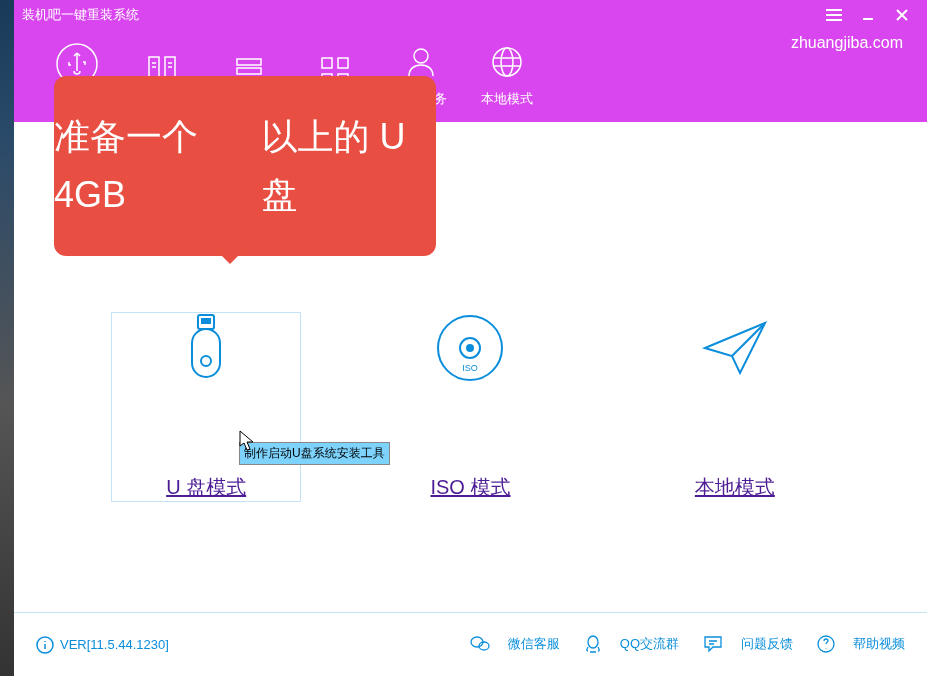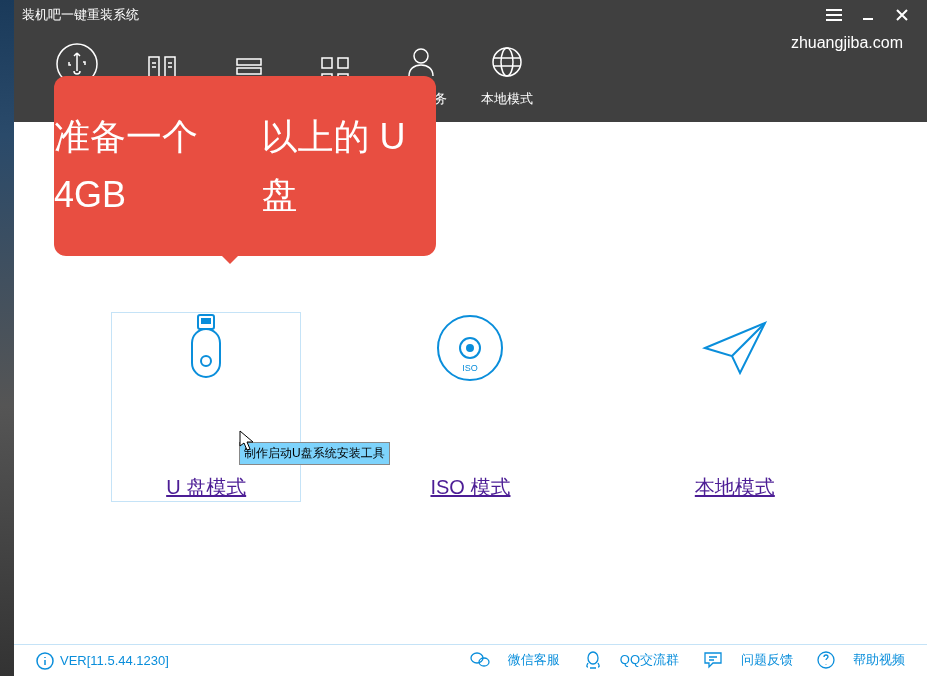--- a/index.html
+++ b/index.html
@@ -1,39 +1,39 @@
 <!DOCTYPE html>
 <html><head>
 <meta charset="utf-8">
 <style>
 * { margin: 0; padding: 0; box-sizing: border-box; font-family: "Microsoft YaHei", sans-serif; }
 body { background: #333; display: flex; }
 .left-strip { width: 14px; height: 676px; background: linear-gradient(#1a3a5a, #2a4a6a 20%, #555 60%, #333); }
 .app { width: 913px; height: 676px; background: #fff; position: relative; }
-.header { height: 122px; background: #404040; position: relative; }
+.header { height: 122px; background: #d946ef; position: relative; }
 .titlebar { height: 30px; display: flex; align-items: center; padding: 0 8px; color: #fff; font-size: 13px; }
 .titlebar-text { flex: 1; }
 .titlebar-btn { width: 34px; height: 26px; display: flex; align-items: center; justify-content: center; cursor: pointer; color: #fff; }
 .nav { display: flex; align-items: flex-start; padding: 0 20px; }
 .nav-item { width: 86px; height: 90px; display: flex; flex-direction: column; align-items: center; justify-content: center; color: #fff; font-size: 13px; gap: 8px; cursor: pointer; position: relative; }
 .nav-icon { height: 40px; display: flex; align-items: center; justify-content: center; }
 .logo { position: absolute; right: 24px; top: 38px; color: #fff; text-align: right; }
 .logo-text { font-size: 44px; font-weight: bold; letter-spacing: 2px; font-style: italic; }
 .logo-sub { font-size: 16px; margin-top: -4px; }
 .content { position: relative; height: 506px; padding-top: 10px; }
 .callout { position: absolute; left: 40px; top: -46px; width: 382px; height: 180px; background: #e84e41; border-radius: 12px; color: #fff; font-size: 36px; display: flex; flex-direction: row; align-items: center; justify-content: center; z-index: 10; line-height: 1.6; }
 .callout::after { content: ""; position: absolute; bottom: -24px; left: 160px; border: 16px solid transparent; border-top-color: #e84e41; }
 .modes { display: flex; justify-content: space-around; padding: 180px 60px 0; }
 .mode-card { width: 190px; height: 190px; display: flex; flex-direction: column; align-items: center; justify-content: space-between; gap: 20px; cursor: pointer; border: 1px solid transparent; }
 .mode-card.active { border: 1px solid #c5e3f7; }
 .mode-icon { height: 70px; display: flex; align-items: center; }
 .mode-label { color: #4c1d95; font-size: 20px; text-decoration: underline; }
 .tooltip { position: absolute; left: 225px; top: 320px; background: #7dd3fc; border: 1px solid #888; font-size: 12px; padding: 2px 4px; z-index: 20; }
 .cursor { position: absolute; left: 225px; top: 308px; z-index: 21; pointer-events: none; }
-.footer { position: absolute; bottom: 0; left: 0; right: 0; height: 32px; border-top: 1px solid #c5e3f7; display: flex; align-items: center; padding: 0 22px; font-size: 13px; color: #0a8edb; }
+.footer { position: absolute; bottom: 0; left: 0; right: 0; height: 64px; border-top: 1px solid #c5e3f7; display: flex; align-items: center; padding: 0 22px; font-size: 13px; color: #0a8edb; }
 .ver { display: flex; align-items: center; gap: 6px; }
 .footer-links { margin-left: auto; display: flex; gap: 24px; }
 .footer-link { display: flex; align-items: flex-start; gap: 18px; cursor: pointer; }
 svg { display: block; }
 </style>
 </head>
 <body>
 
 <div class="left-strip"></div>
 <div class="app">

